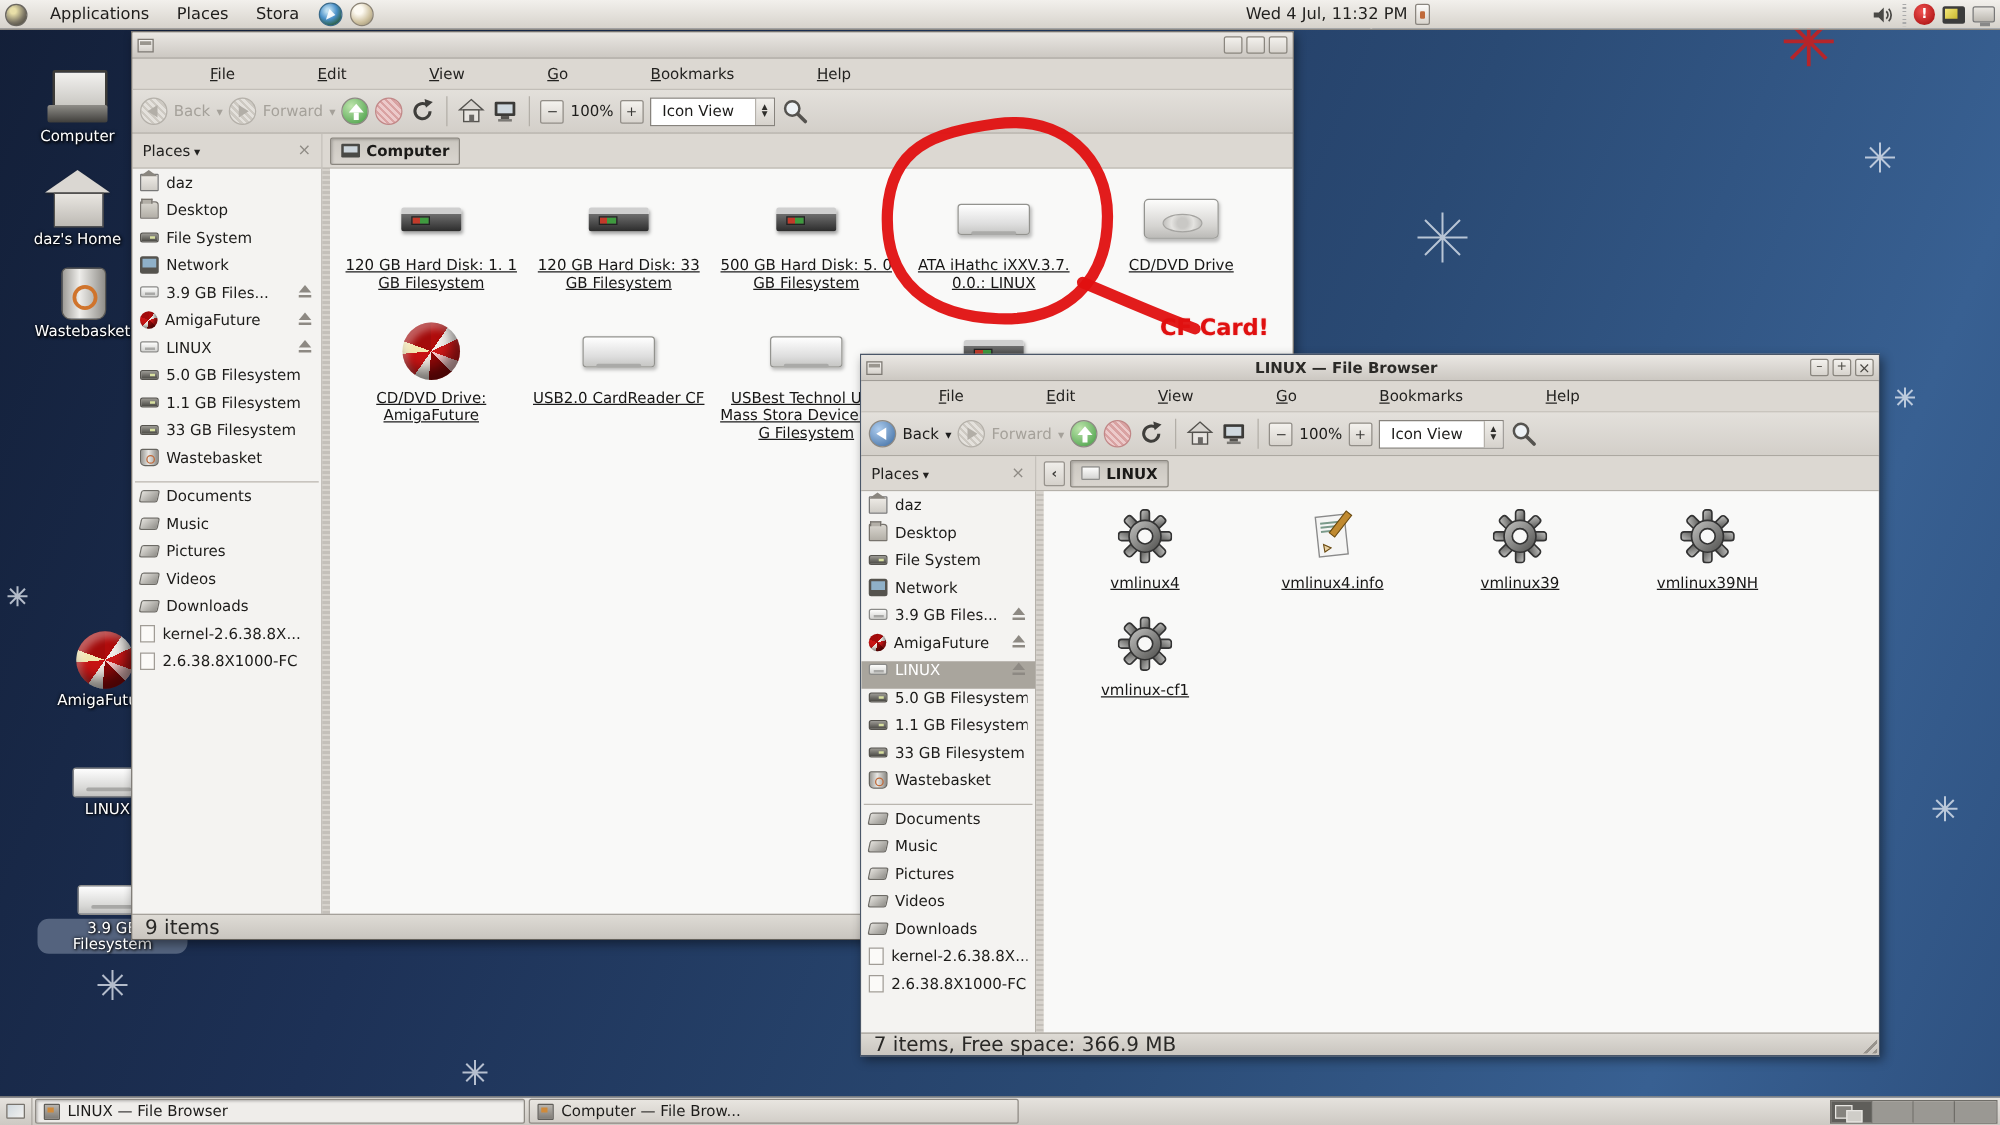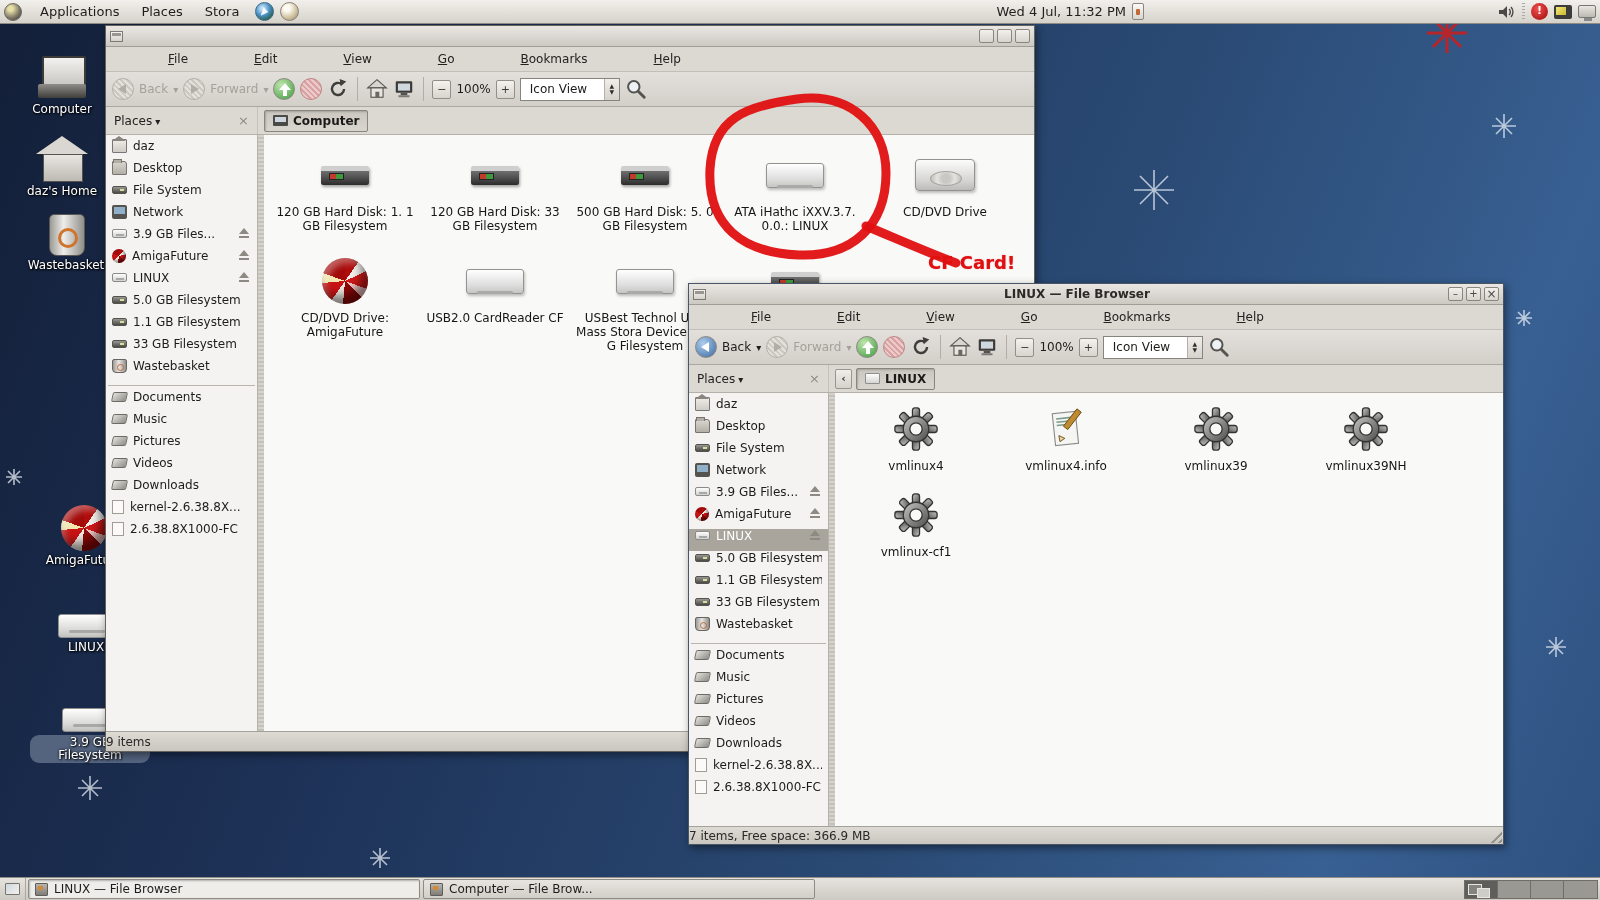--- a/index.html
+++ b/index.html
@@ -179,24 +179,24 @@
   .fbig.icon-cddrive::after { content:""; position:absolute; left:calc(50% - 15px); top:22px; width:30px; height:13px; border-radius:50%;
       background:radial-gradient(circle,#c9c8c5 25%,#e4e3e0 55%,#bab9b6); border:1px solid #a5a4a1; }
   .fbig.icon-amiga-disc::before { content:""; width:46px; height:46px; border-radius:50%;
       background:conic-gradient(#b00c0c 0 35deg,#f2eeea 0 65deg,#d01818 0 110deg,#f7c9c9 0 135deg,#8f0808 0 185deg,#efe9e2 0 215deg,#c81414 0 265deg,#f3e7b0 0 290deg,#a30b0b 0 360deg);
       box-shadow:inset -6px -8px 10px rgba(0,0,0,.5), inset 4px 5px 6px rgba(255,255,255,.35); }
   .fbig svg { display:none; width:44px; height:44px; }
   .fbig.icon-gear .svg-gear { display:block; }
   .fbig.icon-docedit .svg-doc { display:block; }
 
   .contentpane { flex:1; background:#f9f9f8; overflow:hidden; position:relative; }
-  .filegrid { display:flex; flex-wrap:wrap; align-content:flex-start; padding:14px 4px 0 6px; row-gap:22px; }
-
-  .statusbar { height:20px; flex:none; display:flex; align-items:center; padding:0 0;
-               background:linear-gradient(#dedbd5,#c9c5bf); border-top:1px solid #a5a19b; font-size:12px; color:#2a2927; position:relative; }
+  .filegrid { display:flex; flex-wrap:wrap; align-content:flex-start; padding:14px 4px 0 6px; row-gap:22px;text-decoration:underline; }
+
+  .statusbar { height:20px; flex:none; display:flex; align-items:center; padding:0 10px;
+               background:linear-gradient(#dedbd5,#c9c5bf); border-top:1px solid #a5a19b; font-size:16px; color:#2a2927; position:relative; }
   .resize-grip { position:absolute; right:1px; bottom:1px; width:15px; height:15px;
       background:repeating-linear-gradient(135deg,transparent 0 3px,#97938d 3px 5px); clip-path:polygon(100% 0,100% 100%,0 100%); }
 
   
   #annotation-layer { position:absolute; left:0; top:0; width:1600px; height:900px; z-index:45; pointer-events:none; }
   .cf-label { position:absolute; left:928px; top:252px; color:#e01010; font-weight:bold; font-size:18px; z-index:46; pointer-events:none;
               text-shadow:0 0 1px rgba(224,16,16,.6); }
 
   
   .taskbar { position:absolute; left:0; bottom:0; width:1600px; height:23px; z-index:60;

